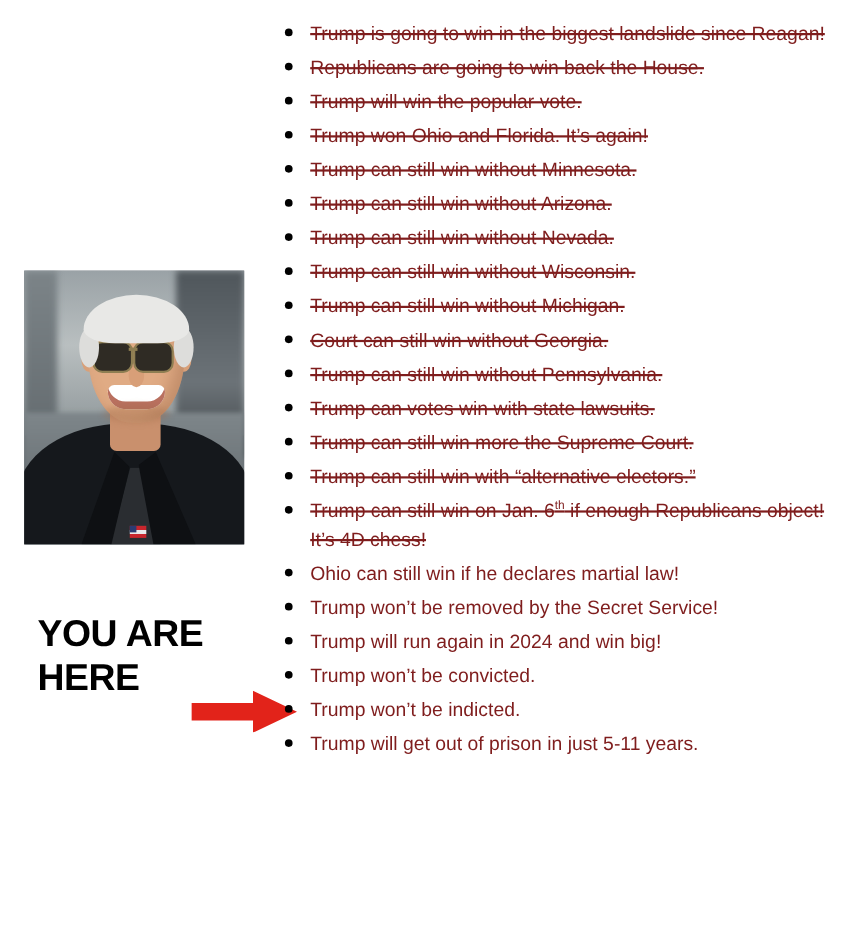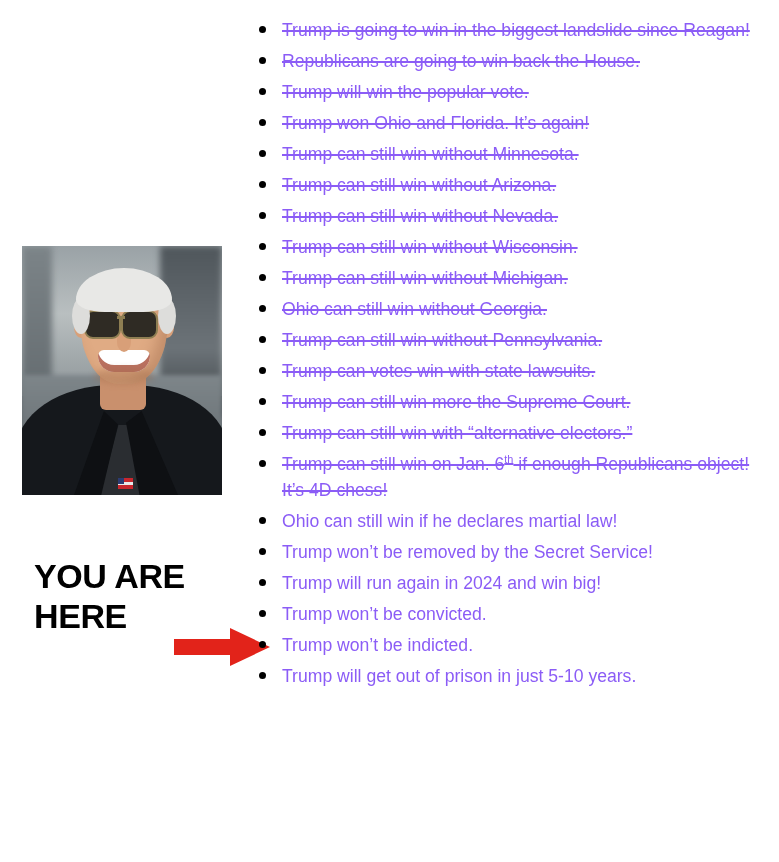--- a/index.html
+++ b/index.html
@@ -204,21 +204,21 @@
     position: absolute;
     left: 252px;
     top: 18px;
     width: 516px;
   }
   .item {
     position: relative;
     padding-left: 30px;
     font-size: 17.6px;
     line-height: 1.45;
-    color: #8b5cf6;
+    color: #7f1d1d;
     margin-bottom: 5.5px;
   }
   .item .bullet {
     position: absolute;
     left: 7px;
     top: 8px;
     width: 7px;
     height: 7px;
     background: #000000;
     border-radius: 50%;
@@ -283,26 +283,26 @@
   <div id="list">
       <div class="item struck"><span class="bullet"></span><span class="txt">Trump is going to win in the biggest landslide since Reagan!</span></div>
       <div class="item struck"><span class="bullet"></span><span class="txt">Republicans are going to win back the House.</span></div>
       <div class="item struck"><span class="bullet"></span><span class="txt">Trump will win the popular vote.</span></div>
       <div class="item struck"><span class="bullet"></span><span class="txt">Trump won Ohio and Florida. It’s again!</span></div>
       <div class="item struck"><span class="bullet"></span><span class="txt">Trump can still win without Minnesota.</span></div>
       <div class="item struck"><span class="bullet"></span><span class="txt">Trump can still win without Arizona.</span></div>
       <div class="item struck"><span class="bullet"></span><span class="txt">Trump can still win without Nevada.</span></div>
       <div class="item struck"><span class="bullet"></span><span class="txt">Trump can still win without Wisconsin.</span></div>
       <div class="item struck"><span class="bullet"></span><span class="txt">Trump can still win without Michigan.</span></div>
-      <div class="item struck"><span class="bullet"></span><span class="txt">Ohio can still win without Georgia.</span></div>
+      <div class="item struck"><span class="bullet"></span><span class="txt">Court can still win without Georgia.</span></div>
       <div class="item struck"><span class="bullet"></span><span class="txt">Trump can still win without Pennsylvania.</span></div>
       <div class="item struck"><span class="bullet"></span><span class="txt">Trump can votes win with state lawsuits.</span></div>
       <div class="item struck"><span class="bullet"></span><span class="txt">Trump can still win more the Supreme Court.</span></div>
       <div class="item struck"><span class="bullet"></span><span class="txt">Trump can still win with “alternative electors.”</span></div>
       <div class="item struck"><span class="bullet"></span><span class="txt">Trump can still win on Jan. 6<sup>th</sup> if enough Republicans object! It’s 4D chess!</span></div>
       <div class="item current"><span class="bullet"></span><span class="txt">Ohio can still win if he declares martial law!</span></div>
       <div class="item"><span class="bullet"></span><span class="txt">Trump won’t be removed by the Secret Service!</span></div>
       <div class="item"><span class="bullet"></span><span class="txt">Trump will run again in 2024 and win big!</span></div>
       <div class="item"><span class="bullet"></span><span class="txt">Trump won’t be convicted.</span></div>
       <div class="item"><span class="bullet"></span><span class="txt">Trump won’t be indicted.</span></div>
-      <div class="item"><span class="bullet"></span><span class="txt">Trump will get out of prison in just 5-10 years.</span></div>
+      <div class="item"><span class="bullet"></span><span class="txt">Trump will get out of prison in just 5-11 years.</span></div>
     </div>
 </div>
 
 </body></html>

